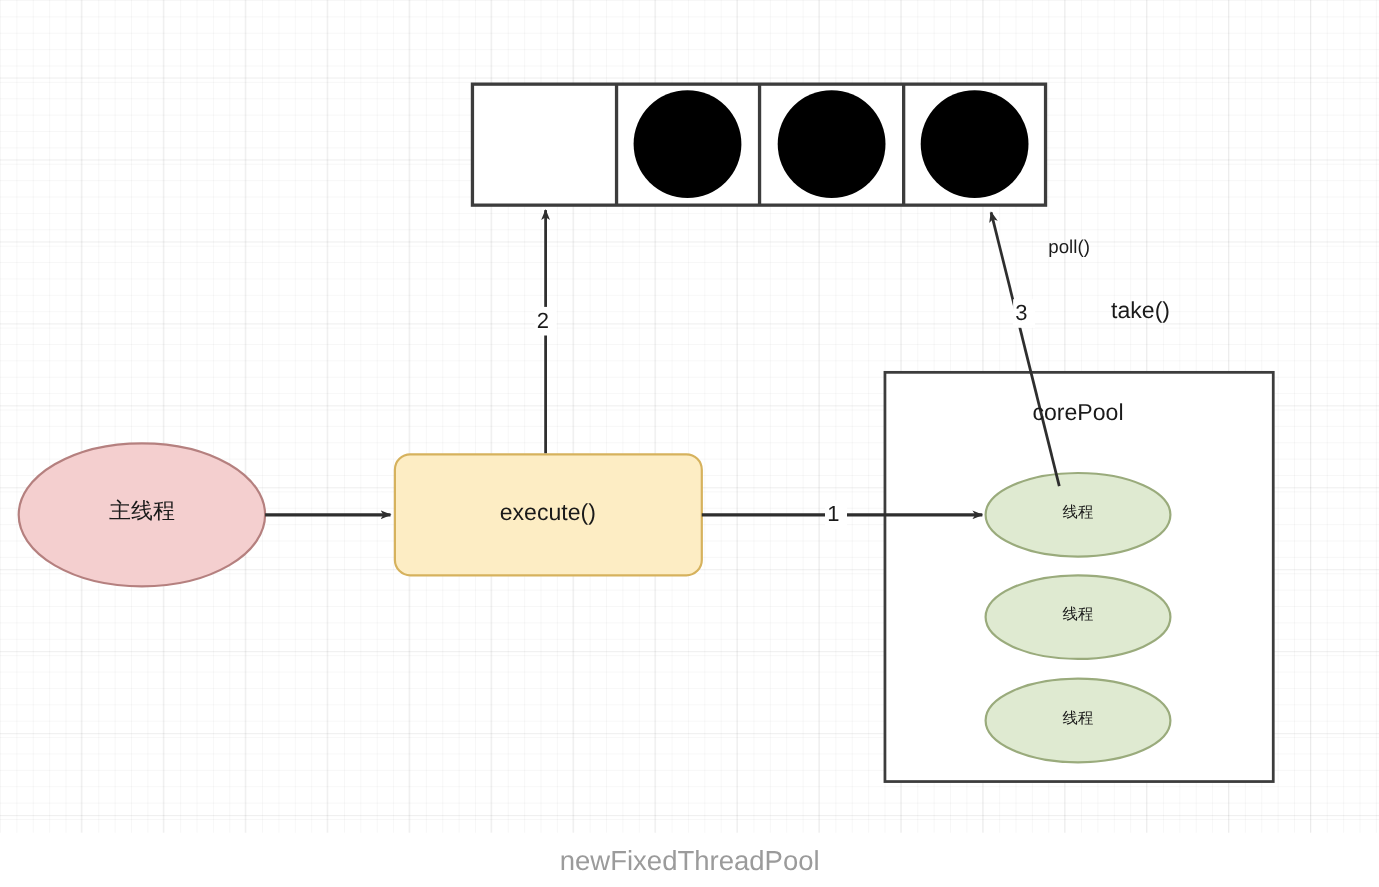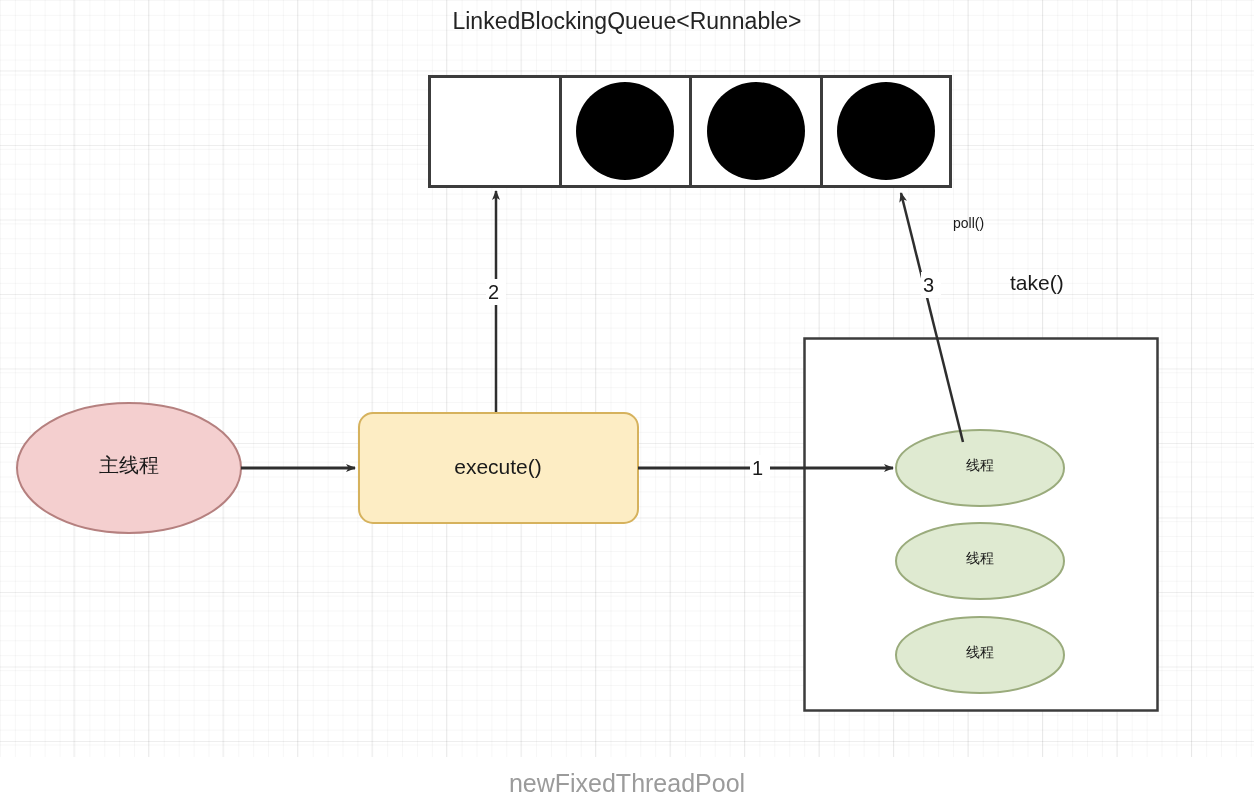--- a/index.html
+++ b/index.html
@@ -85,21 +85,21 @@
     text-align: center;
     font-size: 14px;
   }
   #thread-text-0 { left: 897px; top: 458px; }
   #thread-text-1 { left: 897px; top: 551px; }
   #thread-text-2 { left: 897px; top: 645px; }
   
   #edge-label-1 { left: 752px; top: 458px; font-size: 20px; }
   #edge-label-2 { left: 488px; top: 282px; font-size: 20px; }
   #edge-label-3 { left: 923px; top: 275px; font-size: 20px; }
-  #poll-label { left: 953px; top: 216px; font-size: 14px; }
+  #poll-label { left: 953px; top: 216px; font-size: 17px; }
   #take-label { left: 966px; top: 272px; font-size: 21px; margin-left: 44px; }
   
   #caption {
     left: 0;
     top: 771px;
     width: 1254px;
     text-align: center;
     font-size: 25px;
     color: #9b9b9b;
   }
@@ -156,26 +156,26 @@
 
     <line x1="496" y1="412" x2="496" y2="191" stroke="#2e2e2e" stroke-width="2.5" marker-end="url(#arrowhead)"></line>
 
     <line x1="963" y1="442" x2="901" y2="193" stroke="#2e2e2e" stroke-width="2.5" marker-end="url(#arrowhead)"></line>
 
     <rect x="750" y="455" width="20" height="26" fill="#ffffff"></rect>
     <rect x="486" y="279" width="20" height="26" fill="#ffffff"></rect>
     <rect x="921" y="272" width="20" height="26" fill="#ffffff"></rect>
   </svg>
 
-  <div class="lbl" id="queue-title">LinkedBlockingQueue&lt;Runnable&gt;</div>
 
   <div class="lbl" id="execute-text">execute()</div>
 
   <div class="lbl" id="main-thread-text">主线程</div>
 
+  <div class="lbl" id="corepool-text">corePool</div>
 
   <div class="lbl thread-text" id="thread-text-0">线程</div>
   <div class="lbl thread-text" id="thread-text-1">线程</div>
   <div class="lbl thread-text" id="thread-text-2">线程</div>
 
   <div class="lbl" id="edge-label-1">1</div>
   <div class="lbl" id="edge-label-2">2</div>
   <div class="lbl" id="edge-label-3">3</div>
 
   <div class="lbl" id="poll-label">poll()</div>

